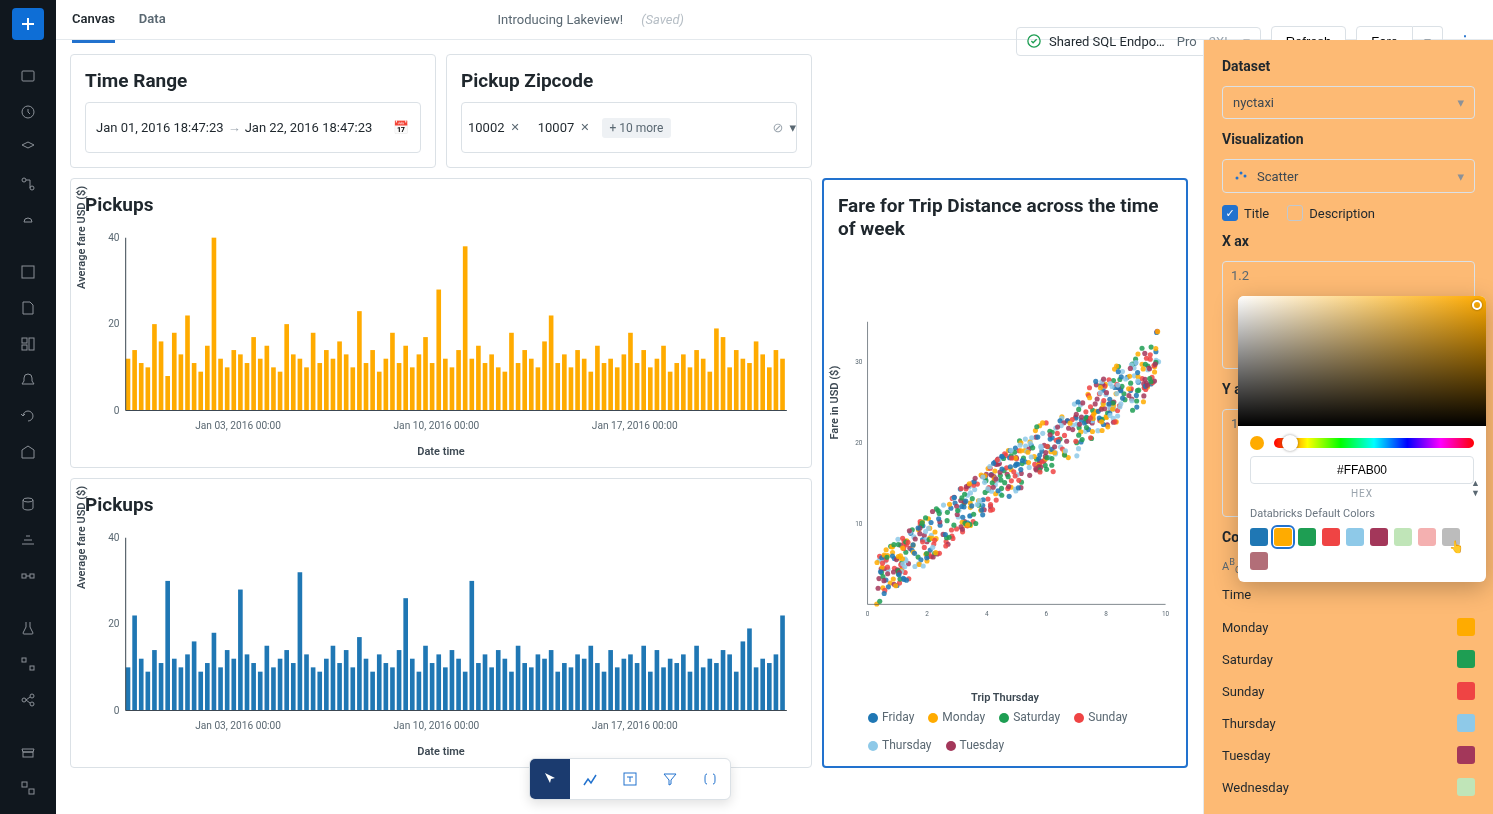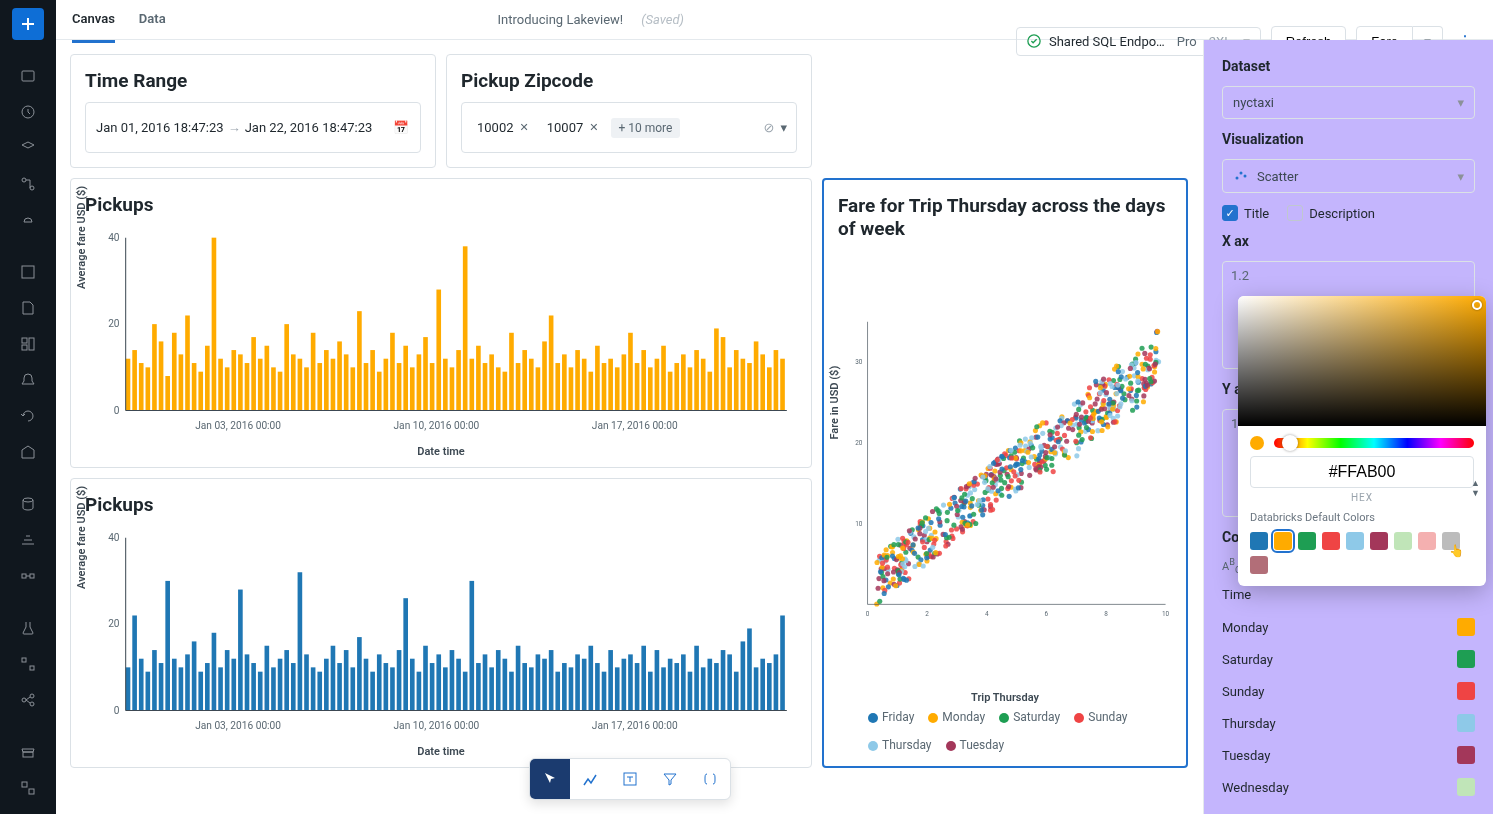--- a/index.html
+++ b/index.html
@@ -28,59 +28,59 @@
 .btn-split .caret { border: 1px solid #dbe1e6; border-left: none; border-radius: 0 4px 4px 0; width: 30px; display: flex; align-items: center; justify-content: center; cursor: pointer; color:#5a6872; }
 .kebab { width: 24px; text-align: center; color: #2272ce; font-size: 18px; cursor: pointer; }
 
 .workspace { flex: 1; display: flex; overflow: hidden; }
 .canvas { flex: 1; padding: 14px; display: grid; grid-template-columns: 366px 366px 366px; grid-template-rows: 114px 290px 290px; gap: 10px; align-content: start; position: relative; }
 .card { border: 1px solid #dbe1e6; border-radius: 4px; background: #fff; padding: 14px; display: flex; flex-direction: column; }
 .card-title { font-weight: 700; font-size: 19px; margin-bottom: 10px; }
 .date-range { display: flex; align-items: center; gap: 4px; border: 1px solid #dbe1e6; border-radius: 4px; padding: 8px 10px; flex:1; overflow:hidden; white-space:nowrap; }
 .date-range .arrow { color: #9aa4ad; }
 .date-range .cal { color:#9aa4ad; margin-left:auto; }
-.multi { display: flex; align-items: center; gap: 6px; border: 1px solid #dbe1e6; border-radius: 4px; padding: 5px 9px; flex:1; }
+.multi { display: flex; align-items: center; gap: 6px; border: 1px solid #dbe1e6; border-radius: 4px; padding: 5px 0; flex:1; }
 .chip { display: inline-flex; align-items: center; gap: 6px; padding: 3px 6px; font-size: 13px; }
 .chip .x { color:#5a6872; font-size:11px; }
 .more-chip { background: #eef1f4; border-radius: 3px; padding: 3px 8px; font-size: 12px; color:#5a6872; }
 .multi .clear { margin-left:auto; color:#9aa4ad; cursor:pointer; }
 .multi .dd { color:#5a6872; }
 .select { border: 1px solid #dbe1e6; border-radius: 4px; padding: 8px 10px; display:flex; align-items:center; justify-content:space-between; color:#6b7680; }
 
 .chart-card { grid-column: 1 / span 2; }
 .scatter-card { grid-column: 3; grid-row: 2 / span 2; border: 2px solid #2272ce; }
 .chart-area { flex: 1; position: relative; }
 .chart-area svg { width: 100%; height: 100%; }
 .axis-label-y { position:absolute; left:-4px; top:50%; transform:rotate(-90deg) translateX(50%); transform-origin:left; font-size:11px; color:#3c4852; font-weight:600; white-space:nowrap; }
 .axis-label-x { text-align:center; font-size:11px; font-weight:600; color:#3c4852; margin-top:2px; }
 .tick-text { font-size:10px; fill:#5a6872; }
 .legend-row { display:flex; gap:14px; font-size:12px; color:#5a6872; margin-top:6px; padding-left:30px; flex-wrap:wrap; }
 .legend-dot { width:10px; height:10px; border-radius:50%; display:inline-block; margin-right:4px; vertical-align:middle; }
 
-.sidepanel { width: 290px; border-left: 1px solid #e4e9ed; padding: 18px; display:flex; flex-direction:column; gap:12px; position:relative; background:#c4b5fd; }
+.sidepanel { width: 290px; border-left: 1px solid #e4e9ed; padding: 18px; display:flex; flex-direction:column; gap:12px; position:relative; background:#fdba74; }
 .sp-label { font-weight:700; font-size:14px; }
 .sp-select { border:1px solid #dbe1e6; border-radius:4px; padding:8px 10px; display:flex; align-items:center; gap:8px; color:#3c4852; }
 .sp-select .dd { margin-left:auto; color:#8b9198; }
 .check-row { display:flex; gap:18px; align-items:center; }
 .chk { width:16px; height:16px; border-radius:3px; border:1px solid #c0c8cf; display:inline-flex; align-items:center; justify-content:center; }
 .chk.on { background:#2272ce; border-color:#2272ce; color:#fff; font-size:11px; }
 .axis-input { border:1px solid #dbe1e6; border-radius:4px; padding:6px 8px; flex:1; font-size:13px; color:#5a6872;}
 .color-list { display:flex; flex-direction:column; gap:14px; margin-top:4px; }
 .color-item { display:flex; justify-content:space-between; align-items:center; font-size:13px; }
 .swatch { width:18px; height:18px; border-radius:3px; }
 
 .color-pop { position:absolute; top:256px; left:34px; width:248px; background:#fff; box-shadow:0 6px 24px rgba(0,0,0,.25); border-radius:6px; overflow:hidden; z-index:50; }
 .cp-area { height:130px; background:linear-gradient(to top, #000, rgba(0,0,0,0)), linear-gradient(to right, #fff, #ffab00); position:relative; }
 .cp-area .handle { position:absolute; right:4px; top:4px; width:10px; height:10px; border:2px solid #fff; border-radius:50%; box-shadow:0 0 2px rgba(0,0,0,.6);}
 .cp-row { display:flex; align-items:center; gap:10px; padding:10px 12px 6px; }
 .cp-dot { width:14px; height:14px; border-radius:50%; background:#ffab00; }
 .cp-hue { flex:1; height:10px; border-radius:6px; background:linear-gradient(to right,#ff0000,#ffff00,#00ff00,#00ffff,#0000ff,#ff00ff,#ff0000); position:relative;}
 .cp-hue .hh { position:absolute; left:8px; top:-3px; width:16px; height:16px; background:#fff; border-radius:50%; box-shadow:0 0 3px rgba(0,0,0,.4);}
 .cp-hex { margin:0 12px 4px; }
-.cp-hex input { width:100%; text-align:center; border:1px solid #dbe1e6; border-radius:4px; padding:6px; font-size:16px;}
+.cp-hex input { width:100%; text-align:center; border:1px solid #dbe1e6; border-radius:4px; padding:6px; font-size:12px;}
 .cp-hex-label { text-align:center; font-size:10px; color:#9aa4ad; letter-spacing:1px; margin-bottom:8px;}
 .cp-updown { position:absolute; right:6px; top:182px; display:flex; flex-direction:column; font-size:9px; color:#5a6872; gap:0;}
 .cp-palette-label { padding:0 12px; font-size:11px; color:#6b7680; }
 .cp-swatches { display:flex; flex-wrap:wrap; gap:6px; padding:8px 12px 12px; }
 .cp-sw { width:18px; height:18px; border-radius:3px; cursor:pointer; }
 .cp-sw.sel { outline:2px solid #2272ce; outline-offset:1px; }
 .cp-sw.last { position:relative; }
 .cp-sw.last::after { content:"👆"; position:absolute; right:-4px; bottom:-8px; font-size:12px; }
 
 .floating-toolbar { position:absolute; bottom:14px; left:50%; transform:translateX(-50%); background:#fff; border:1px solid #dbe1e6; border-radius:6px; display:flex; box-shadow:0 4px 12px rgba(0,0,0,.12); overflow:hidden;}
@@ -392,21 +392,21 @@
                 <rect x="677" y="120.5" width="4.55" height="59.49999999999999" fill="#ffab00"></rect>
                 <rect x="683.5" y="129" width="4.55" height="51" fill="#ffab00"></rect>
                 <line x1="40" y1="10" x2="40" y2="180" stroke="#3c4852"></line>
                 <line x1="40" y1="180" x2="690" y2="180" stroke="#3c4852"></line>
               </svg>
           </div>
           <div class="axis-label-x">Date time</div>
         </div>
 
         <div class="card scatter-card">
-          <div class="card-title">Fare for Trip Thursday across the days of week</div>
+          <div class="card-title">Fare for Trip Distance across the time of week</div>
           <div class="chart-area">
             <span class="axis-label-y">Fare in USD ($)</span>
             <svg viewBox="0 0 520 480" id="scatter">
                 <text class="tick-text" x="38" y="327.2857142857143" text-anchor="end">10</text>
                 <text class="tick-text" x="38" y="201.57142857142858" text-anchor="end">20</text>
                 <text class="tick-text" x="38" y="75.85714285714289" text-anchor="end">30</text>
                 <text class="tick-text" x="46" y="468" text-anchor="middle">0</text>
                 <text class="tick-text" x="138.8" y="468" text-anchor="middle">2</text>
                 <text class="tick-text" x="231.60000000000002" y="468" text-anchor="middle">4</text>
                 <text class="tick-text" x="324.4" y="468" text-anchor="middle">6</text>

